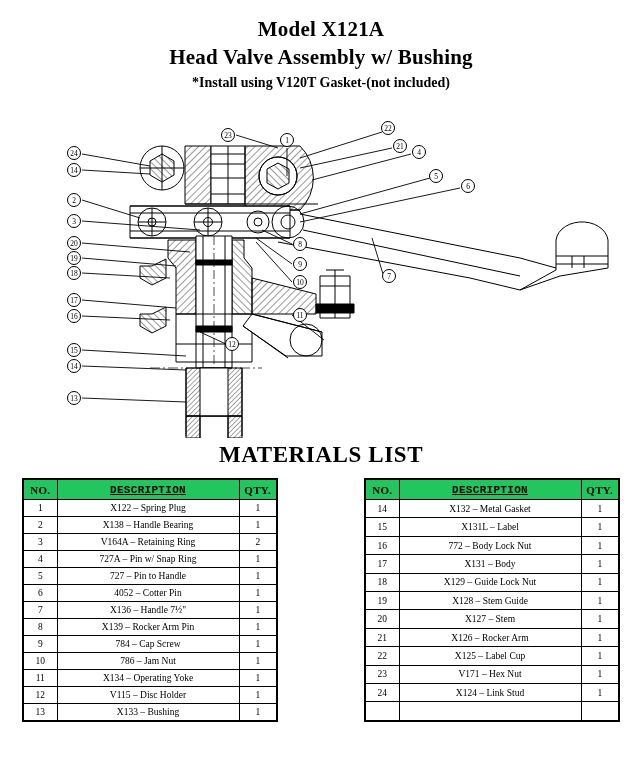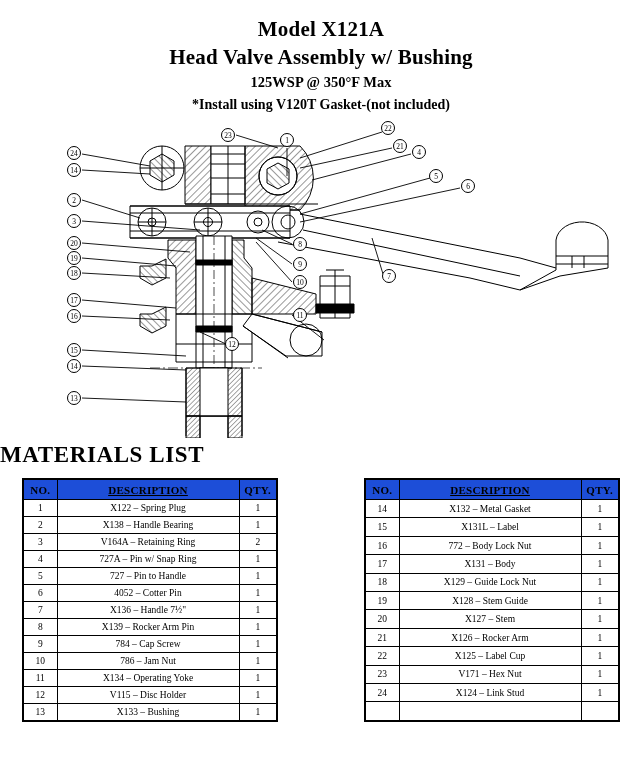--- a/index.html
+++ b/index.html
@@ -58,21 +58,21 @@
   .drawing-wrap svg {
     display: block;
   }
 
   
   .ml-heading {
     position: absolute;
     top: 442px;
     left: 0;
     width: 642px;
-    text-align: left;
+    text-align: center;
     font-size: 23px;
     font-weight: bold;
     letter-spacing: 0.6px;
   }
 
   
   .tables-area {
     position: absolute;
     top: 478px;
     left: 0;
@@ -95,25 +95,26 @@
   }
   table.mat-table {
     border-width: 2px;
   }
   table.mat-table th {
     font-size: 11px;
     font-weight: bold;
     text-align: center;
     padding: 2px 0 2px 0;
     height: 15px;
-    background: #1d4ed8;
+    background: #22c55e;
     letter-spacing: 0.3px;
   }
   table.mat-table th.th-desc {
     text-decoration: underline;
+    font-family: Liberation Mono, monospace;
   }
   table.mat-table td {
     text-align: center;
     height: 14px;
     padding: 1px 0;
     background: #ffffff;
     white-space: nowrap;
     overflow: hidden;
   }
   .col-no    { width: 34px; }
@@ -125,21 +126,20 @@
   td.cell-qty  { font-size: 9.5px; }
 
   tr.empty-row td { height: 14px; }
 </style>
 </head>
 <body>
 
 <div class="header">
   <div class="title-line-1">Model X121A</div>
   <div class="title-line-2">Head Valve Assembly w/ Bushing</div>
-  <div class="subtitle-1">125WSP @ 350°F Max</div>
   <div class="subtitle-2">*Install using V120T Gasket-(not included)</div>
 </div>
 
 <div class="drawing-wrap">
 <svg width="642" height="320" viewBox="0 0 642 320" xmlns="http://www.w3.org/2000/svg">
   <defs>
     <pattern id="hatchR" width="5" height="5" patternTransform="rotate(45)" patternUnits="userSpaceOnUse">
       <line x1="0" y1="0" x2="0" y2="5" stroke="#000" stroke-width="0.8"></line>
     </pattern>
     <pattern id="hatchL" width="5" height="5" patternTransform="rotate(-45)" patternUnits="userSpaceOnUse">

